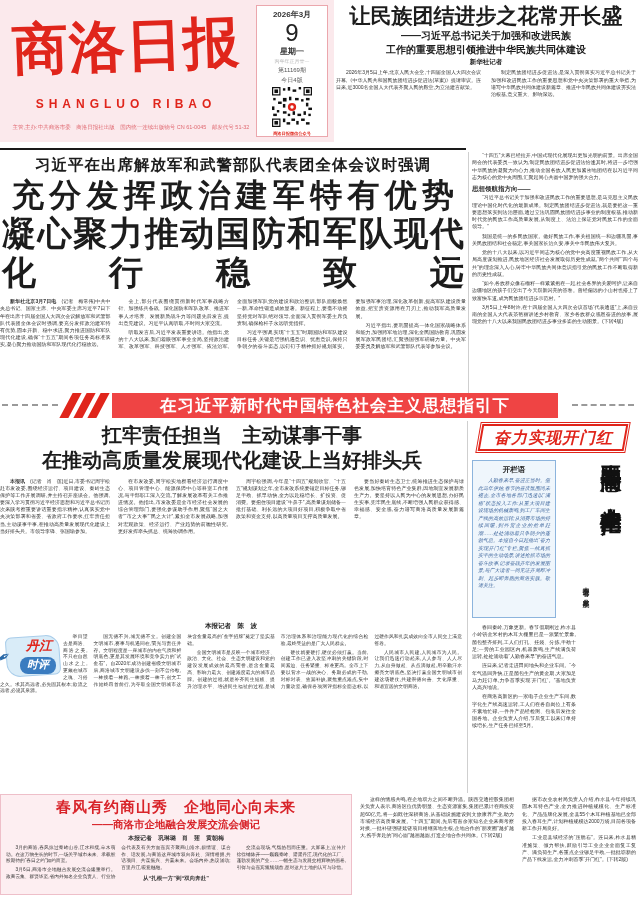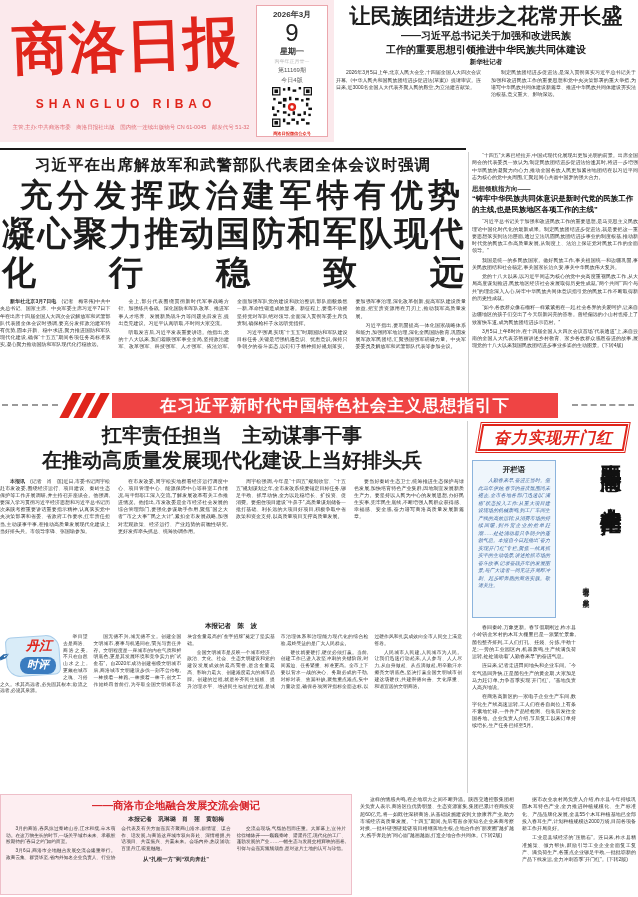--- a/index.html
+++ b/index.html
@@ -34,21 +34,21 @@
   .nat-col{position:absolute;left:472px;top:152px;width:166px;height:264px;overflow:hidden;
            font-size:5px;line-height:1.45;color:#333;}
   .nat-head{font-size:6.5px;font-weight:bold;text-indent:0;margin:3px 0 1px;}
   .nat-quote{font-size:7.5px;font-weight:bold;line-height:1.4;text-indent:0;color:#111;margin:1px 0 3px;}
   
   .vrule{position:absolute;border-left:1px solid #cfcfcf;width:0;}
   
   .mil{position:absolute;left:0;top:148px;width:466px;border-top:2px solid #1a1a1a;padding-top:5px;}
   .mil-kicker{font-size:15.5px;font-weight:bold;text-align:center;letter-spacing:1px;}
   .mil-h1{font-size:32px;font-weight:bold;text-align:justify;text-align-last:justify;
-          padding:2px 6px 0;line-height:1.1;margin-left:14px;}
+          padding:2px 12px 0;line-height:1.1;}
   .mil-h2{font-size:34px;font-weight:bold;text-align:justify;text-align-last:justify;
           padding:1px 2px;line-height:1.15;}
   .mil-cols{margin-top:5px;columns:4;column-gap:8px;height:134px;overflow:hidden;
             font-size:5px;line-height:1.42;color:#333;}
   .wire{font-weight:bold;}
   
   .dashL,.dashR{position:absolute;top:404px;border-top:2px dashed #9a9a9a;}
   .dashL{left:2px;width:56px;} .dashR{left:572px;width:62px;}
   .stripe{position:absolute;top:393px;height:25px;width:9px;background:#e0251b;transform:skewX(-28deg);}
   .banner-box{position:absolute;left:112px;top:393px;width:446px;height:25px;background:#ef4444;
@@ -181,21 +181,20 @@
     <div class="ta-cols">
       <p>2026年3月5日上午,北京人民大会堂,十四届全国人大四次会议开幕,《中华人民共和国民族团结进步促进法(草案)》提请审议。连日来,近3000名全国人大代表齐聚人民的殿堂,为立法建言献策。</p>
       <p>制定民族团结进步促进法,是深入贯彻落实习近平总书记关于加强和改进民族工作的重要思想和党中央决策部署的重大举措,为谱写中华民族共同体建设新篇章、推进中华民族共同体建设夯实法治根基,意义重大、影响深远。</p>
     </div>
   </div>
 
   <div class="vrule" style="left:468px;top:152px;height:263px;"></div>
   <div class="nat-col">
     <p>“十四五”大幕已经拉开,中国式现代化展现出更加光明的前景。出席全国两会的代表委员一致认为,制定民族团结进步促进法恰逢其时,将进一步增强中华民族的凝聚力向心力,推动全国各族人民更加紧密地团结在以习近平同志为核心的党中央周围,汇聚起同心共圆中国梦的强大合力。</p>
     <div class="nat-head">思想领航指方向——</div>
-    <div class="nat-quote">“铸牢中华民族共同体意识是新时代党的民族工作的主线,也是民族地区各项工作的主线”</div>
     <p>“习近平总书记关于加强和改进民族工作的重要思想,是马克思主义民族理论中国化时代化的最新成果。制定民族团结进步促进法,就是要把这一重要思想落实到法治层面,通过立法巩固民族团结进步事业的制度根基,推动新时代党的民族工作高质量发展,从制度上、法治上保证党对民族工作的全面领导。”</p>
     <p>我国是统一的多民族国家。做好民族工作,事关祖国统一和边疆巩固,事关民族团结和社会稳定,事关国家长治久安,事关中华民族伟大复兴。</p>
     <p>党的十八大以来,以习近平同志为核心的党中央高度重视民族工作,从大局高度谋划推进,民族地区经济社会发展取得历史性成就,“两个共同”“四个与共”的理念深入人心,铸牢中华民族共同体意识指引党的民族工作不断取得新的历史性成就。</p>
     <p>“如今,各族群众像石榴籽一样紧紧抱在一起,社会各界的关爱呵护,让来自边疆地区的孩子们交出了今天崭新闪亮的答卷。曾经偏远的小山村也搭上了致富快车道,成为民族团结进步示范村。”</p>
     <p>3月5日上午8时许,在十四届全国人大四次会议首场“代表通道”上,来自云南的全国人大代表茶艳丽讲述乡村教育、家乡各族群众感恩奋进的故事,展现党的十八大以来我国民族团结进步事业多姿的生动图景。(下转4版)</p>
   </div>
 
   <div class="mil">
     <div class="mil-kicker">习近平在出席解放军和武警部队代表团全体会议时强调</div>
     <div class="mil-h1">充分发挥政治建军特有优势</div>
@@ -256,20 +255,21 @@
       </span>
       <p>举目望去是商洛、商洛之美,不只在自然山水之上,更藏在城市之魂、习俗之久。求其高远者,必先固其根本;欲流之远者,必浚其泉源。</p>
       <p>国无德不兴,城无德不立。创建全国文明城市,赛事与机遇同在,荣光与责任并存。文明程度是一座城市的内在气质和鲜明底色,更是其发展环境和竞争实力的“试金石”。自2020年成功创建省级文明城市后,商洛城市文明建设步伐一刻不曾停歇,一棒接着一棒跑,一棒接着一棒干,创文工作始终昂首前行,为夺取全国文明城市这块含金量最高的“金字招牌”奠定了坚实基础。</p>
       <p>全国文明城市是反映一个城市经济、政治、文化、社会、生态文明建设和党的建设发展成效的最高荣誉,是含金量最高、影响力最大、创建难度最大的城市品牌。创建的过程,就是补齐民生短板、提升治理水平、增进民生福祉的过程,是城市治理体系和治理能力现代化的综合检验,最终受益的是广大人民群众。</p>
       <p>硬仗就要硬打,硬仗必须打赢。当前,创建工作已进入攻坚冲刺的关键阶段,时间紧迫、任务繁重、标准更高。全市上下要以背水一战的决心、务期必成的干劲,对标对表、查漏补缺,聚焦重点难点,集中力量攻坚,确保各项测评指标全面达标,以过硬作风和扎实成效向全市人民交上满意答卷。</p>
       <p>人民城市人民建,人民城市为人民。让我们迅速行动起来,人人参与、人人尽力,从自身做起、从点滴做起,用辛勤汗水擦亮文明底色,坚决打赢全国文明城市创建这场硬仗,共建崇德向善、文化厚重、和谐宜居的文明商洛。</p>
     </div>
   </div>
 
   <div class="pink-panel">
+    <div class="bt-title">春风有约商山秀　企地同心向未来</div>
     <div class="bt-sub">——商洛市企地融合发展交流会侧记</div>
     <div class="bt-by">本报记者　巩琳璐　肖　莲　黄朝梅</div>
     <div class="bt-cols">
       <p>3月的商洛,春风掠过秦岭山谷,江水和缓,草木萌动。在这万物生长的时节,一场关乎城市未来、承载殷殷期待的“春日之约”如约而至。</p>
       <p>3月6日,商洛市企地融合发展交流会隆重举行。政商云集、群贤毕至,省内外知名企业负责人、行业协会代表及有关方面嘉宾齐聚商山洛水,叙情谊、谋合作、话发展,与商洛这座城市双向奔赴、深情相拥,共话项目、共谋振兴、共赢未来。会场内外,热议涌动;百里丹江,暖意融融。</p>
       <div class="crosshead">从“扎根一方”到“双向奔赴”</div>
       <p>交流会现场,气氛热烈而庄重。大屏幕上,宣传片徐徐铺陈开——巍巍秦岭、潺潺丹江,现代化的工厂、蓬勃发展的产业……一幅生态与发展交相辉映的画卷,引得与会嘉宾频频颔首,是对这片土地的认可与珍惜。</p>
     </div>
   </div>
   <div class="colA">

